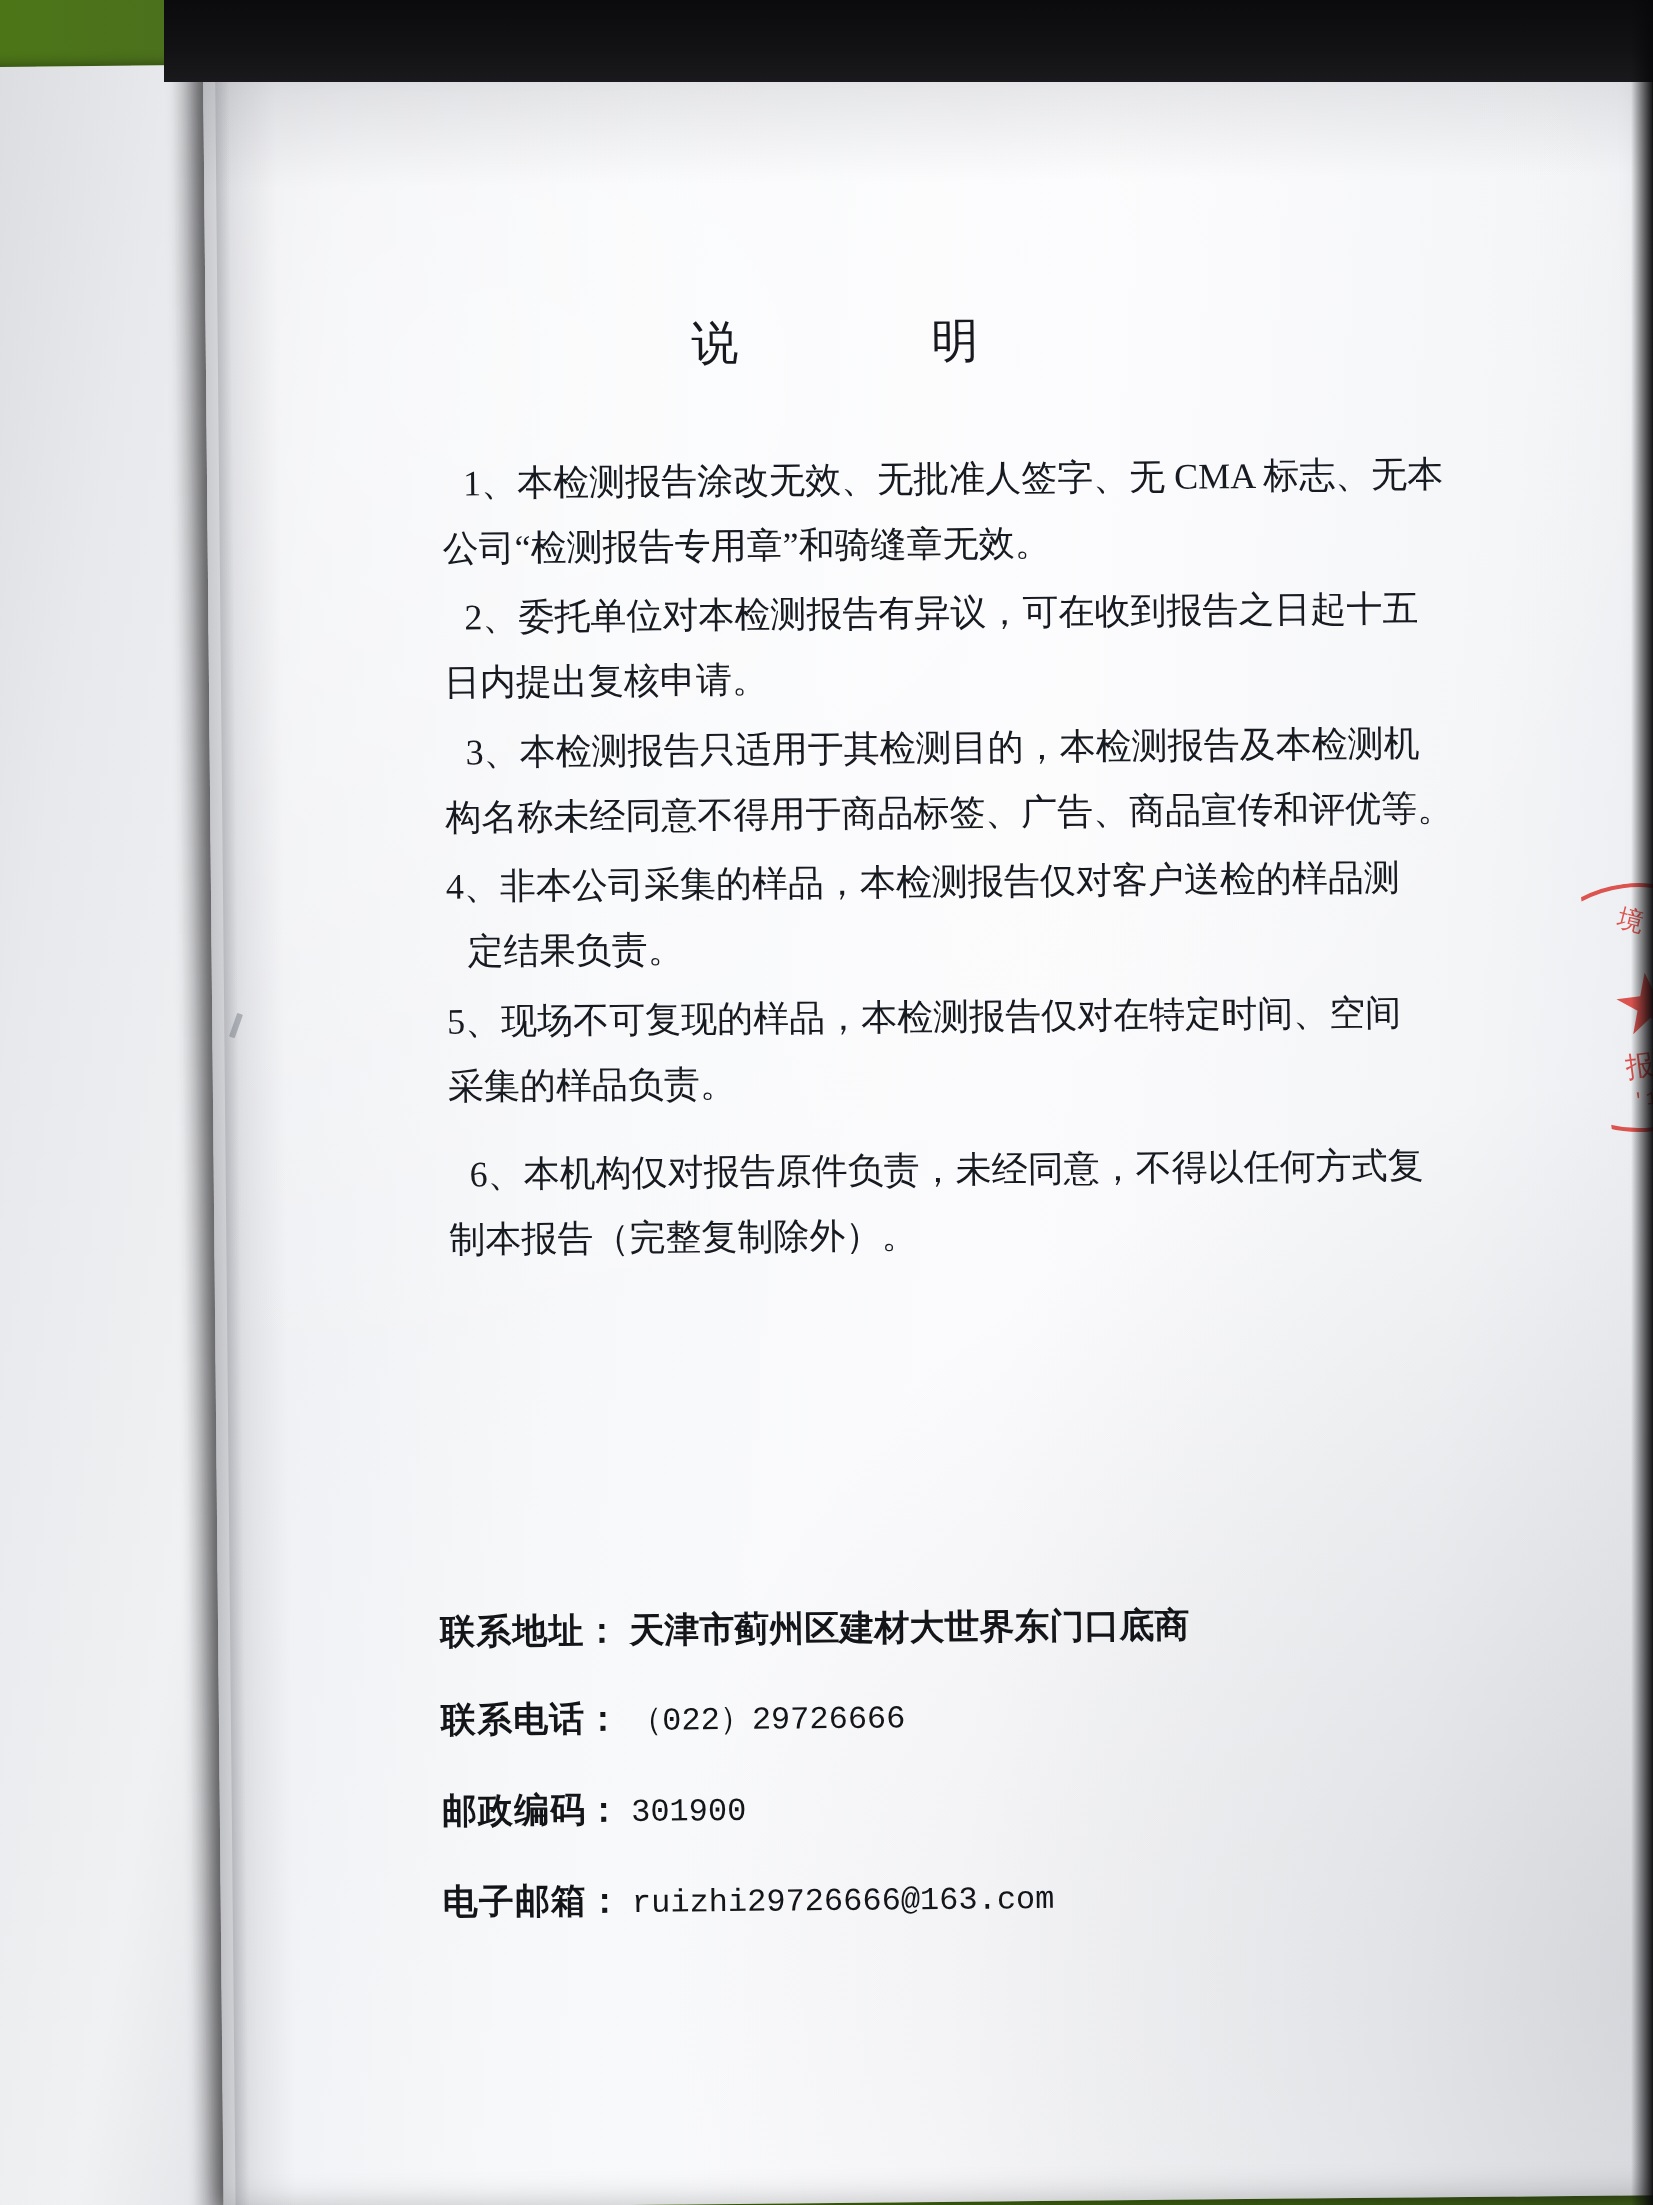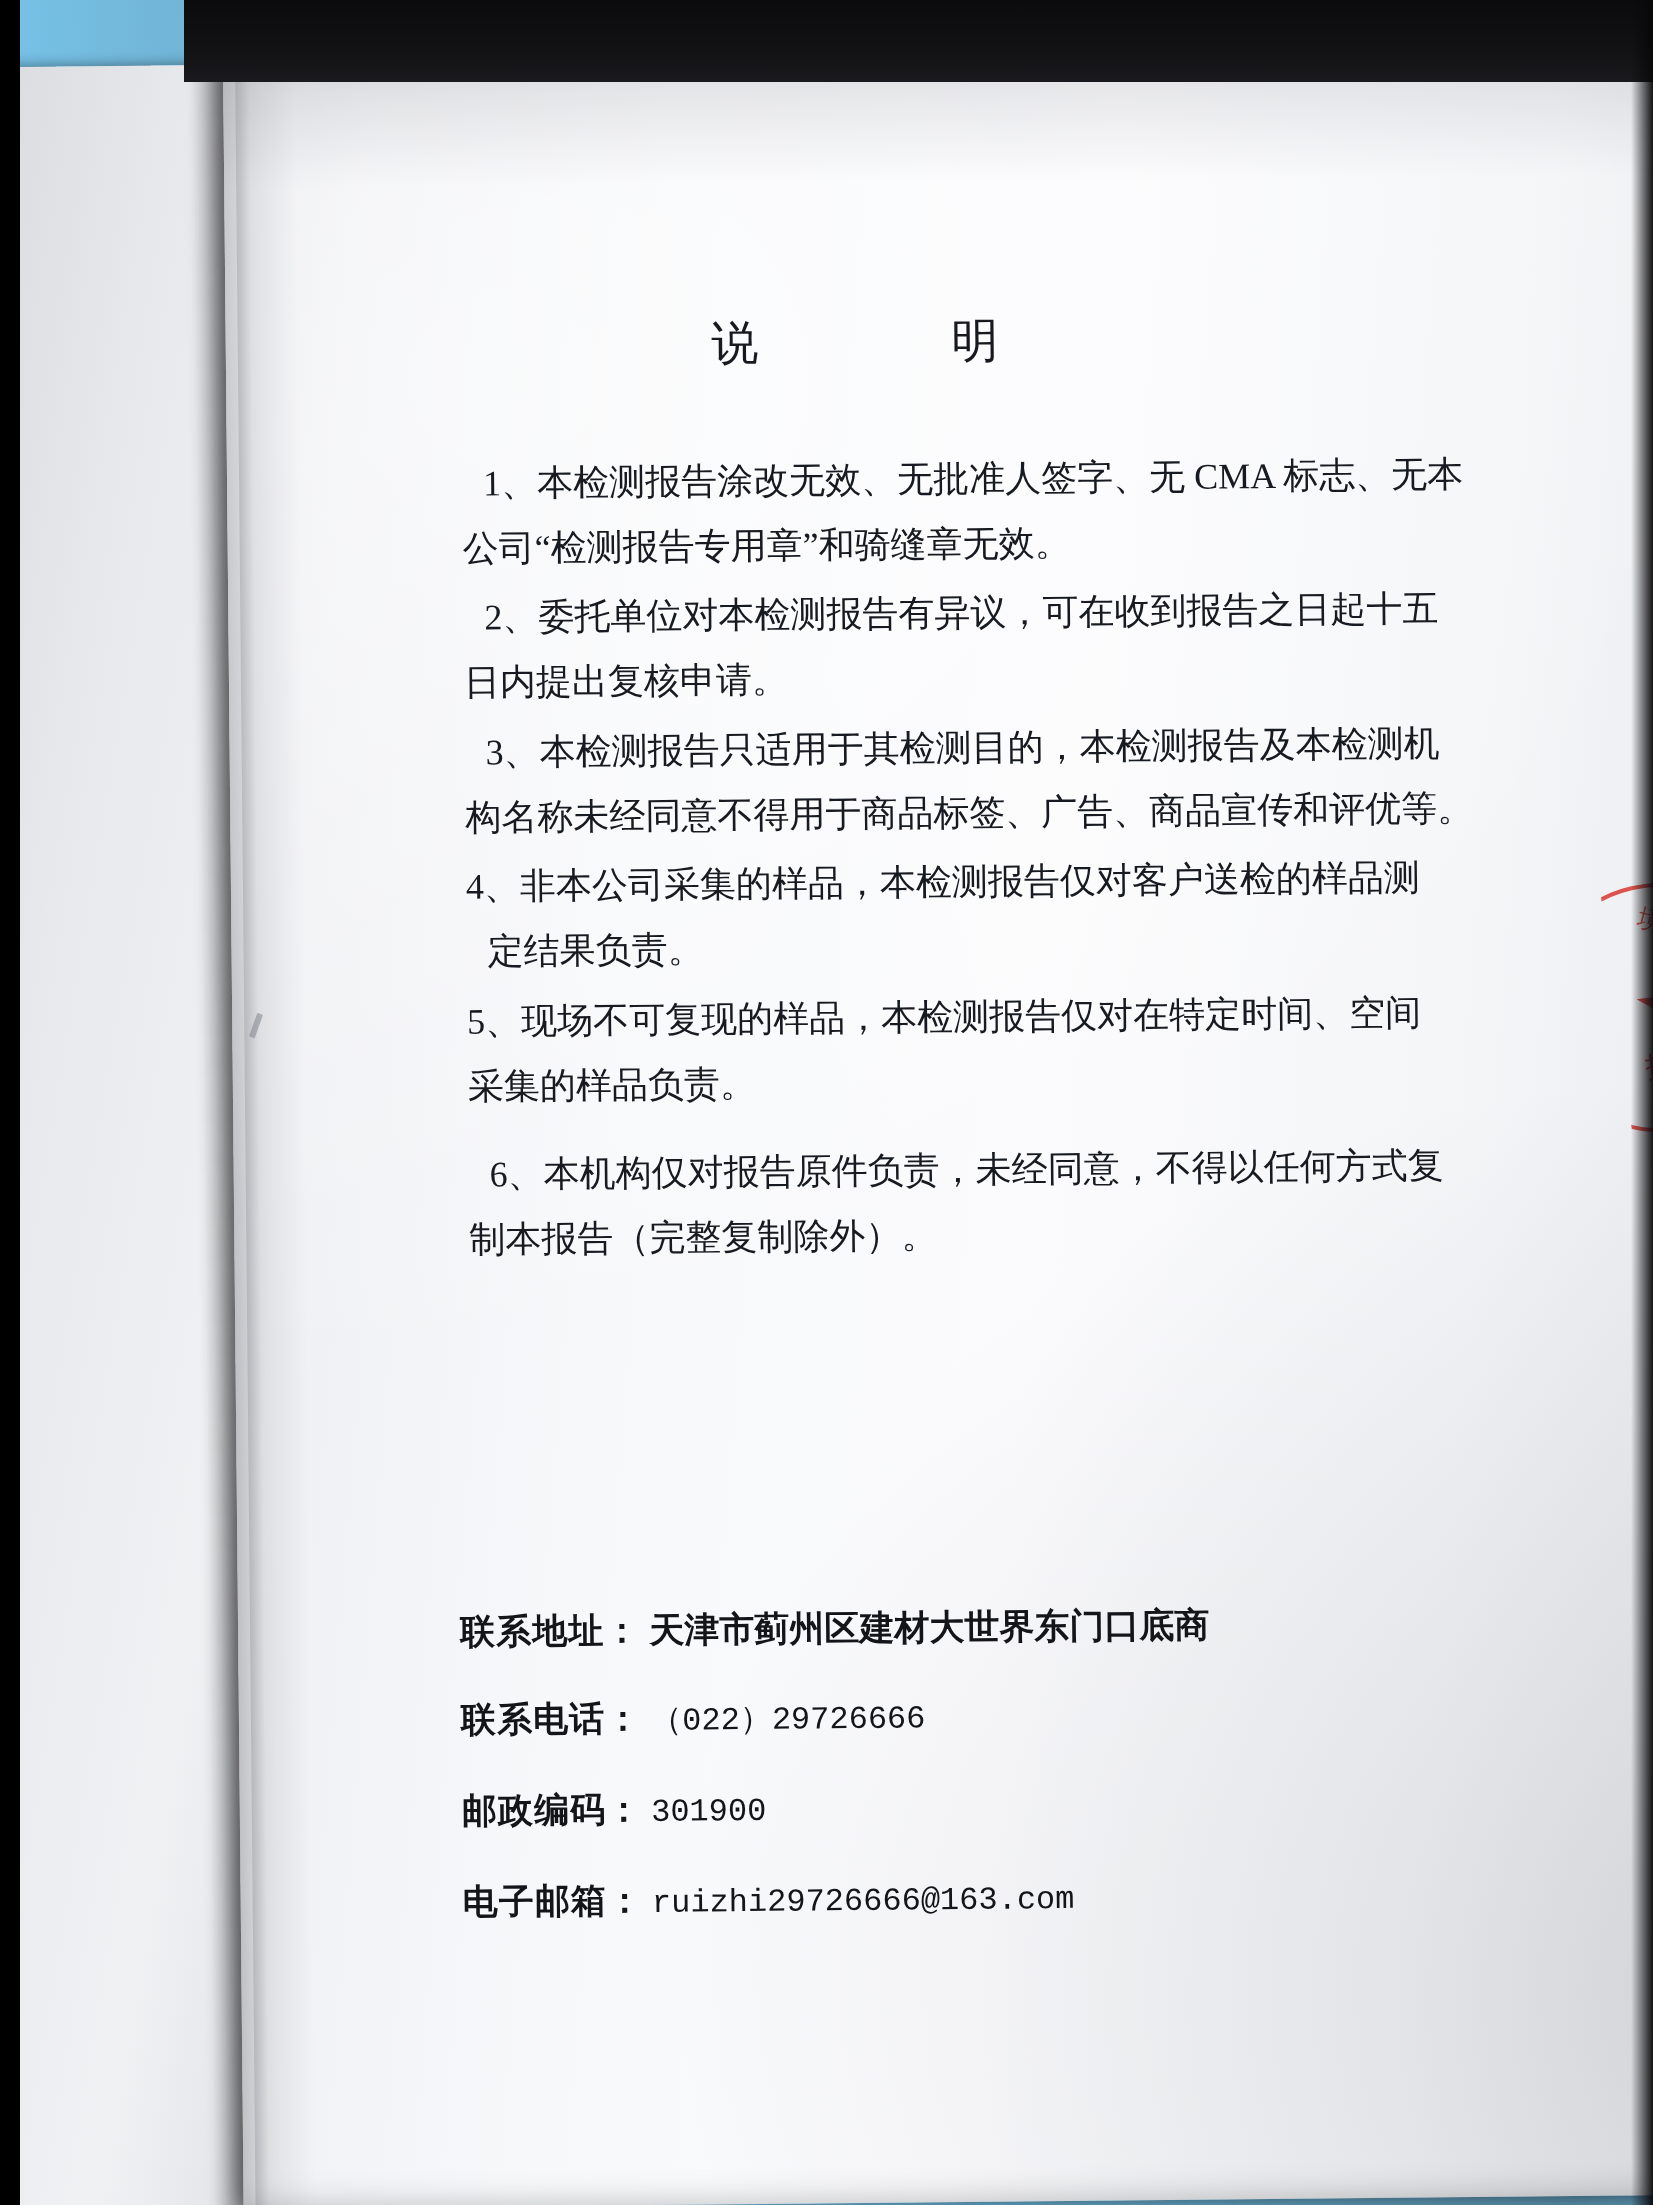--- a/index.html
+++ b/index.html
@@ -11,23 +11,22 @@
     width: 1654px;
     height: 2205px;
     overflow: hidden;
     font-family: "Liberation Serif", "DejaVu Serif", serif;
   }
 
   
   #photo {
     position: absolute;
     inset: 0;
-    background: #7dd3fc;
+    background: #4d7c0f;
     overflow: hidden;
-    margin-left: 20px;
   }
   .desk-sheen {
     position: absolute;
     left: 0; top: 0;
     width: 100%; height: 100%;
     background:
       radial-gradient(120% 60% at 50% 0%, rgba(70,72,80,0.55) 0%, rgba(12,12,14,0) 55%),
       radial-gradient(90% 50% at 95% 100%, rgba(40,42,48,0.35) 0%, rgba(10,10,12,0) 60%);
   }
 

